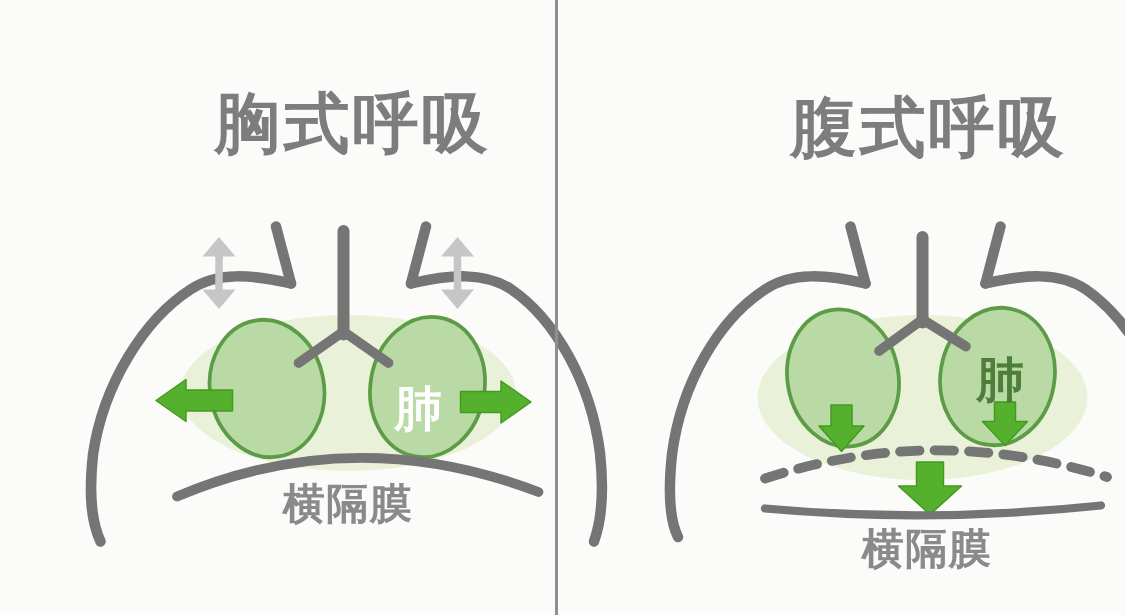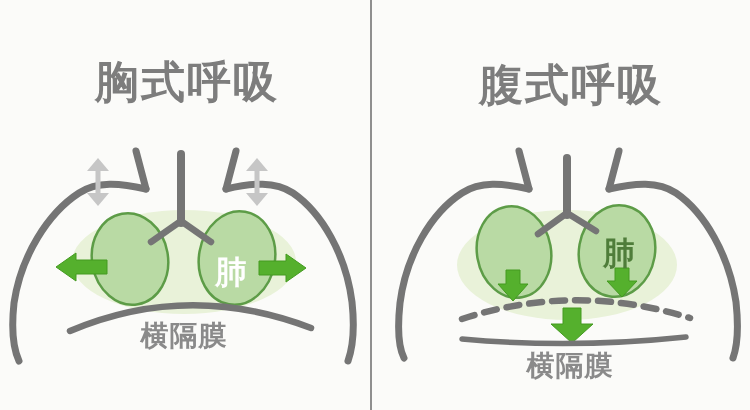--- a/index.html
+++ b/index.html
@@ -17,20 +17,21 @@
     width: 750px;
     height: 410px;
     background: var(--background, #fbfbf9);
     overflow: hidden;
   }
   .panel {
     position: absolute;
     top: 0;
     width: 375px;
     height: 410px;
+    margin-left: 48px;
   }
   .panel.left  { left: 0; }
   .panel.right { left: 377px; }
   .divider {
     position: absolute;
     top: 0;
     left: 370px;
     width: 2px;
     height: 410px;
     background: var(--divider-gray, #8f8f8f);

